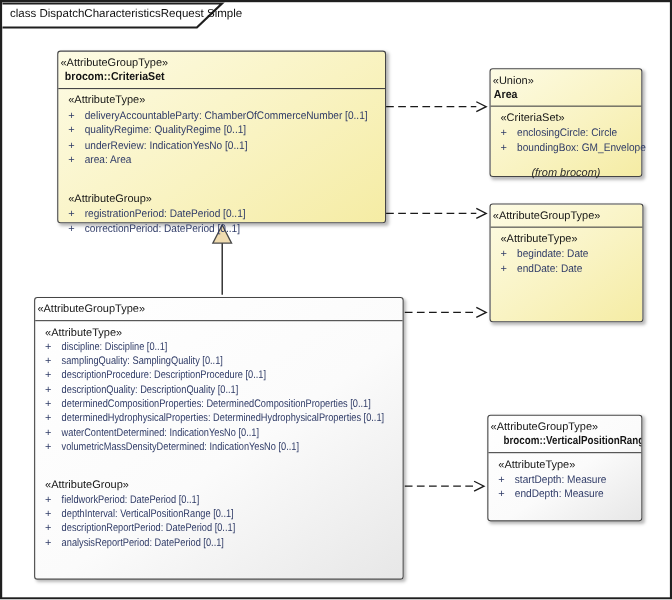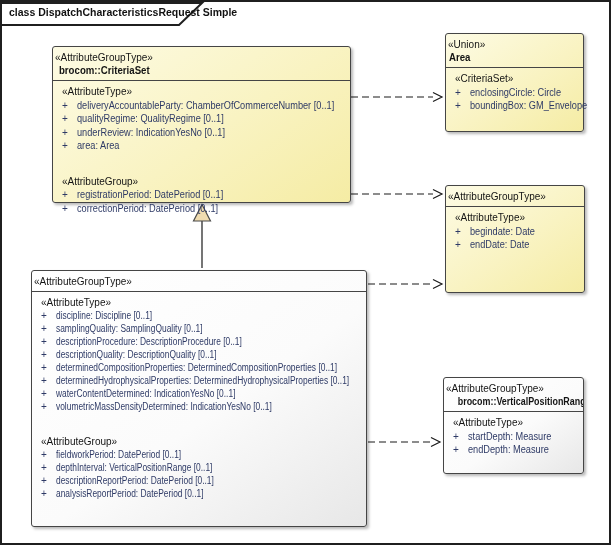--- a/index.html
+++ b/index.html
@@ -4,21 +4,21 @@
 <style>
   * { margin:0; padding:0; box-sizing:border-box; }
   body { background:#ffffff; font-family:"Liberation Sans", sans-serif; }
   .canvas {
     position:relative; width:611px; height:545px; background:#ffffff;
     border:2px solid #1f1f1f; overflow:hidden;
   }
   
   .frame-tab { position:absolute; left:0; top:0; width:212px; height:26px; }
   .frame-tab-label {
-    position:absolute; left:7px; top:4px; font-size:10.5px; font-weight:bold;
+    position:absolute; left:7px; top:4px; font-size:10.5px; font-weight:normal;
     color:#111; white-space:nowrap;text-align:center;
   }
   
   .uml-box {
     position:absolute; border:1px solid #454545; border-radius:3px;
     box-shadow:2px 2px 3px rgba(0,0,0,0.28); font-size:10px; color:#141414;
     --lh:13.5px;
   }
   .fill-yellow { background:linear-gradient(145deg,#fdfbe4 0%,#f9f3c2 55%,#f5eca4 100%); }
   .fill-grey   { background:linear-gradient(145deg,#ffffff 0%,#fbfbfb 55%,#e7e7e7 100%); }
@@ -114,37 +114,38 @@
           <span class="vis">+</span>
           <span class="row-text">registrationPeriod: DatePeriod [0..1]</span>
         </div>
         <div class="attr-row">
           <span class="vis">+</span>
           <span class="row-text">correctionPeriod: DatePeriod [0..1]</span>
         </div>
       </div>
   </div>
 
-  <div class="uml-box fill-yellow" style="left:443px; top:31px; width:139px; height:99px;">
+  <div class="uml-box fill-yellow" style="left:443px; top:60px; width:139px; height:99px;">
     <div class="box-hdr">
       <div class="hdr-stereo">«Union»</div>
       <div class="hdr-name"><span>Area</span></div>
     </div>
     <div class="box-body">
         <div class="group-label">«CriteriaSet»</div>
         <div class="attr-row">
           <span class="vis">+</span>
           <span class="row-text">enclosingCircle: Circle</span>
         </div>
         <div class="attr-row">
           <span class="vis">+</span>
           <span class="row-text">boundingBox: GM_Envelope</span>
         </div>
       </div>
   </div>
+  <div class="from-caption" style="left:443px; top:150px; width:139px;">(from brocom)</div>
 
   <div class="uml-box fill-yellow" style="left:443px; top:183px; width:140px; height:108px;">
     <div class="box-hdr">
       <div class="hdr-stereo">«AttributeGroupType»</div>
     </div>
     <div class="box-body">
         <div class="group-label">«AttributeType»</div>
         <div class="attr-row">
           <span class="vis">+</span>
           <span class="row-text">begindate: Date</span>

